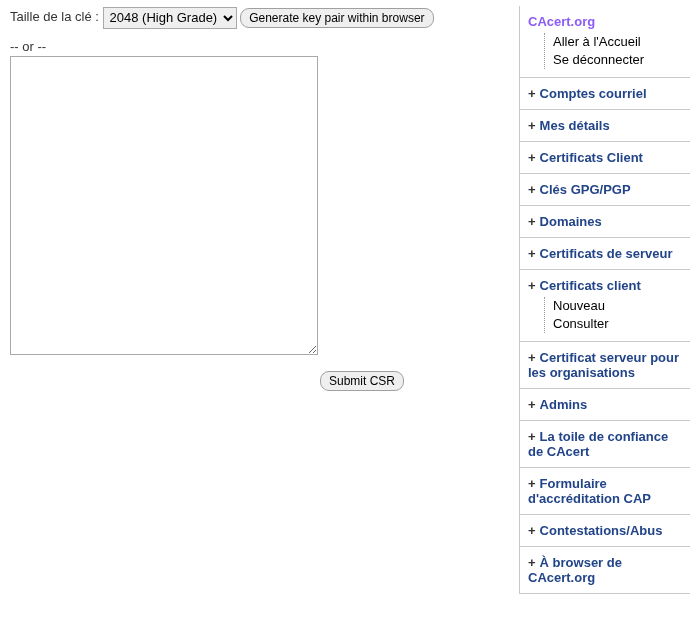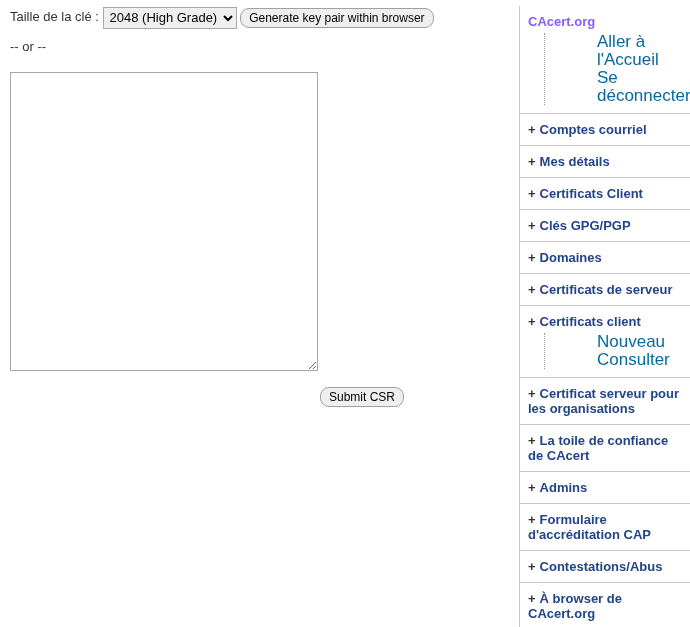--- a/index.html
+++ b/index.html
@@ -39,21 +39,21 @@
   button {
     font-size: 12px;
     padding: 2px 8px;
     border: 1px solid #a0a0a0;
     border-radius: 9px;
     background: #efefef;
     cursor: pointer;
     vertical-align: middle;
   }
   .or {
-    margin: 8px 0 18px 0;
+    margin: 8px 0 2px 0;
     font-size: 13px;
   }
   textarea {
     width: 302px;
     height: 293px;
     resize: both;
     font-family: monospace;
     font-size: 12px;
     border: 1px solid #a9a9a9;
     padding: 2px;
@@ -85,25 +85,24 @@
     color: #333;
     font-weight: bold;
     margin-right: 4px;
   }
   .side-links {
     margin: 4px 0 0 16px;
     padding-left: 8px;
     border-left: 1px dotted #999;
   }
   .side-link {
-    color: #0369a1;
-    font-size: 17px;
+    color: #000000;
+    font-size: 13px;
     line-height: 18px;
     cursor: pointer;
-    margin-left: 44px;
   }
   .cacert-head {
     color: #8b5cf6;
     font-weight: bold;
     font-size: 13px;
   }
 </style>
 </head>
 <body>
 
@@ -161,24 +160,24 @@
           <div class="side-title"><span class="plus">+</span><span>Certificats client</span></div>
           <div class="side-links">
             <div class="side-link">Nouveau</div>
             <div class="side-link">Consulter</div>
           </div>
         </div>
         <div class="side-section">
           <div class="side-title"><span class="plus">+</span><span>Certificat serveur pour les organisations</span></div>
         </div>
         <div class="side-section">
-          <div class="side-title"><span class="plus">+</span><span>La toile de confiance de CAcert</span></div>
+          <div class="side-title"><span class="plus">+</span><span>Admins</span></div>
         </div>
         <div class="side-section">
-          <div class="side-title"><span class="plus">+</span><span>Admins</span></div>
+          <div class="side-title"><span class="plus">+</span><span>La toile de confiance de CAcert</span></div>
         </div>
         <div class="side-section">
           <div class="side-title"><span class="plus">+</span><span>Formulaire d'accréditation CAP</span></div>
         </div>
         <div class="side-section">
           <div class="side-title"><span class="plus">+</span><span>Contestations/Abus</span></div>
         </div>
         <div class="side-section">
           <div class="side-title"><span class="plus">+</span><span>À browser de CAcert.org</span></div>
         </div>

